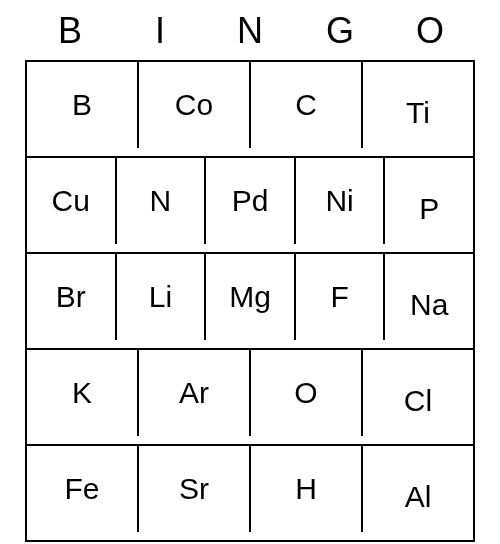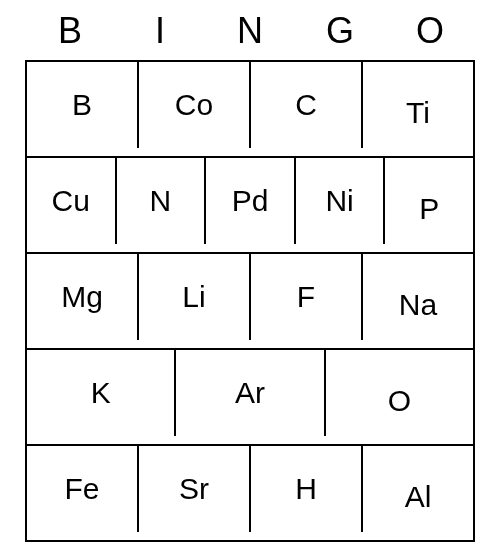--- a/index.html
+++ b/index.html
@@ -89,29 +89,31 @@
         <div class="bingo-cell">Ti</div>
       </div>
       <div class="bingo-row">
         <div class="bingo-cell">Cu</div>
         <div class="bingo-cell">N</div>
         <div class="bingo-cell">Pd</div>
         <div class="bingo-cell">Ni</div>
         <div class="bingo-cell">P</div>
       </div>
       <div class="bingo-row">
+        <div class="bingo-cell">Br</div>
+        <div class="bingo-cell">Li</div>
         <div class="bingo-cell">Mg</div>
-        <div class="bingo-cell">Li</div>
         <div class="bingo-cell">F</div>
         <div class="bingo-cell">Na</div>
       </div>
       <div class="bingo-row">
         <div class="bingo-cell">K</div>
         <div class="bingo-cell">Ar</div>
         <div class="bingo-cell">O</div>
+        <div class="bingo-cell">Cl</div>
       </div>
       <div class="bingo-row">
         <div class="bingo-cell">Fe</div>
         <div class="bingo-cell">Sr</div>
         <div class="bingo-cell">H</div>
         <div class="bingo-cell">Al</div>
       </div>
     </div>
 </div>
 

